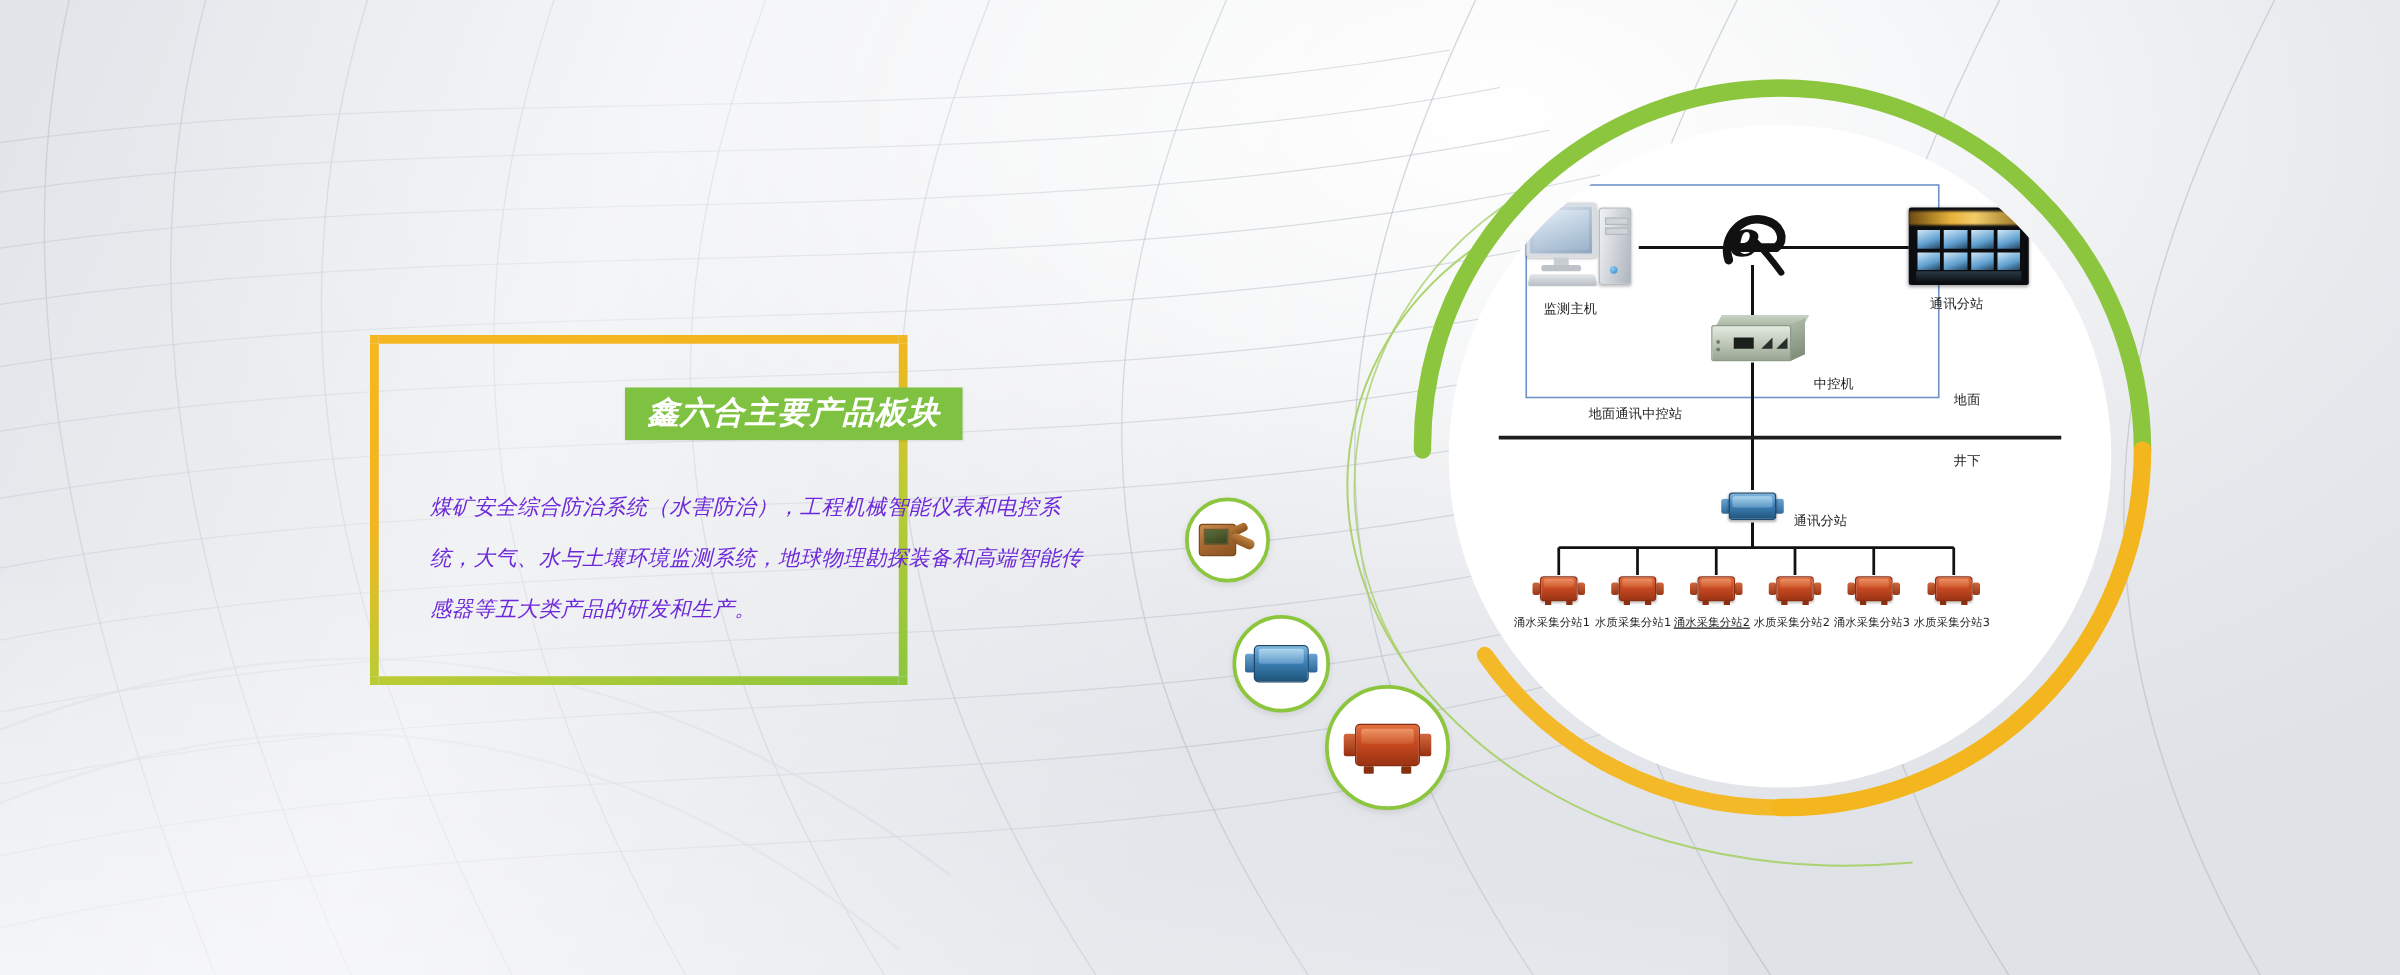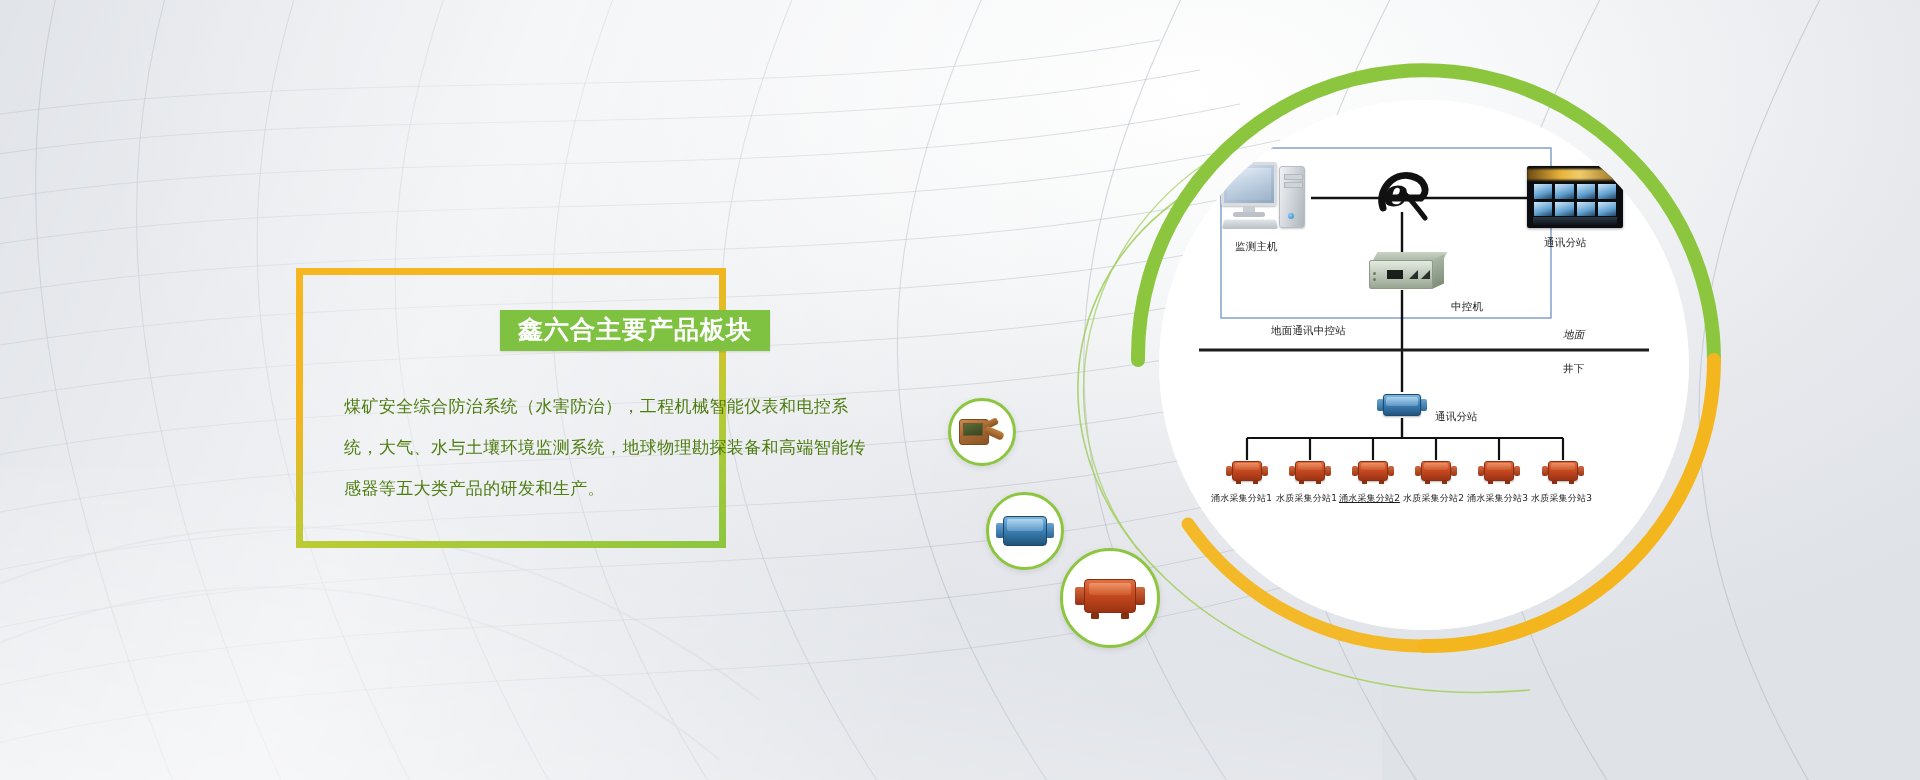--- a/index.html
+++ b/index.html
@@ -23,21 +23,21 @@
     background:linear-gradient(105deg, rgba(255,255,255,0) 0%, rgba(255,255,255,.55) 45%, rgba(255,255,255,0) 90%);
     transform:skewX(-8deg);
   }
   #bg .sheenB{
     position:absolute;left:0;bottom:-12%;width:72%;height:52%;
     background:linear-gradient(10deg, rgba(255,255,255,.6) 0%, rgba(255,255,255,0) 70%);
   }
   #bg svg{position:absolute;inset:0;width:1920px;height:780px;}
 
   
-  #left-panel{position:absolute;left:296px;top:268px;width:430px;height:280px;}
+  #left-panel{position:absolute;left:296px;top:268px;width:430px;height:280px;font-style:italic;}
   #frame{
     position:absolute;left:0;top:0;width:430px;height:280px;
     border:7px solid;
     border-image:linear-gradient(160deg,#f6b61f 0%,#f3b51f 34%,#bccb34 64%,#8cc63f 100%) 1;
     box-sizing:border-box;
   }
 
   #title-banner{
     position:absolute;left:204px;top:42px;
     background:#7fc241;
@@ -47,21 +47,21 @@
   }
   #title-banner .t{
     font-family:"DejaVu Sans","Liberation Sans",sans-serif;
     font-size:25px;font-weight:bold;color:#ffffff;letter-spacing:1px;
     line-height:1;
   }
 
   #body-text{
     position:absolute;left:48px;top:118px;width:530px;
     font-family:"DejaVu Sans","Liberation Sans",sans-serif;
-    font-size:17px;line-height:41px;color:#4d7c0f;letter-spacing:.4px;
+    font-size:17px;line-height:41px;color:#6d28d9;letter-spacing:.4px;
   }
 
   
   #rings{position:absolute;left:930px;top:30px;width:990px;height:720px;}
   #rings svg{position:absolute;left:0;top:0;width:990px;height:720px;}
 
   
   #disc{
     position:absolute;left:229px;top:70px;width:530px;height:530px;
     border-radius:50%;background:#ffffff;overflow:hidden;
@@ -319,21 +319,21 @@
         <div class="front"></div>
         <div class="bay" style="top:18px;left:18px;"></div>
         <div class="tri" style="left:40px;top:18px;"></div>
         <div class="tri" style="left:52px;top:18px;"></div>
         <div class="dot"></div>
         <div class="dot" style="top:26px;"></div>
       </div>
       <div class="dlabel" style="left:292px;top:168px;margin-top:32px;">中控机</div>
 
       <div class="dlabel" style="left:112px;top:224px;">地面通讯中控站</div>
-      <div class="dlabel" style="left:404px;top:228px;font-style:italic;">地面</div>
+      <div class="dlabel" style="left:404px;top:213px;">地面</div>
       <div class="dlabel" style="left:404px;top:262px;">井下</div>
 
       <div class="art blue" style="left:218px;top:292px;">
         <div class="ear" style="left:0;"></div>
         <div class="ear" style="right:0;"></div>
         <div class="body"></div>
         <div class="lid"></div>
       </div>
       <div class="dlabel" style="left:276px;top:310px;">通讯分站</div>
 

